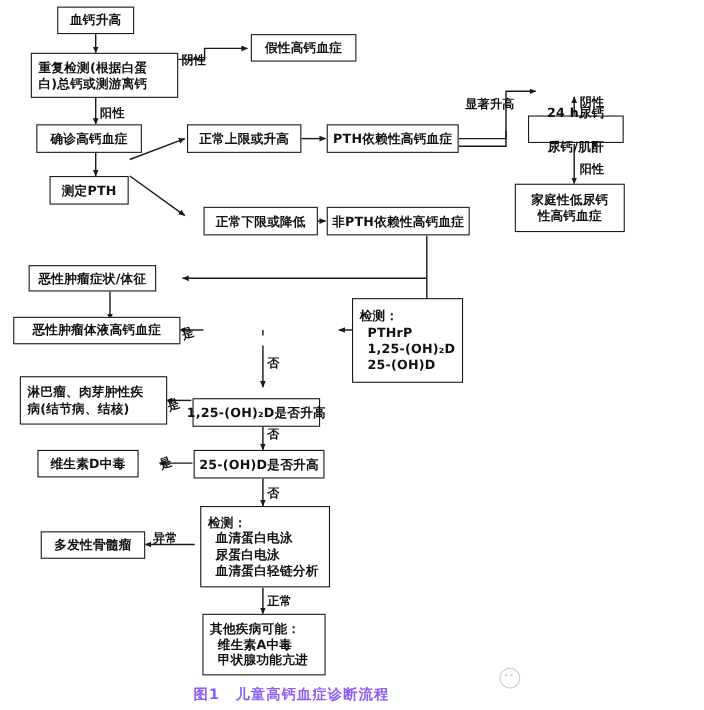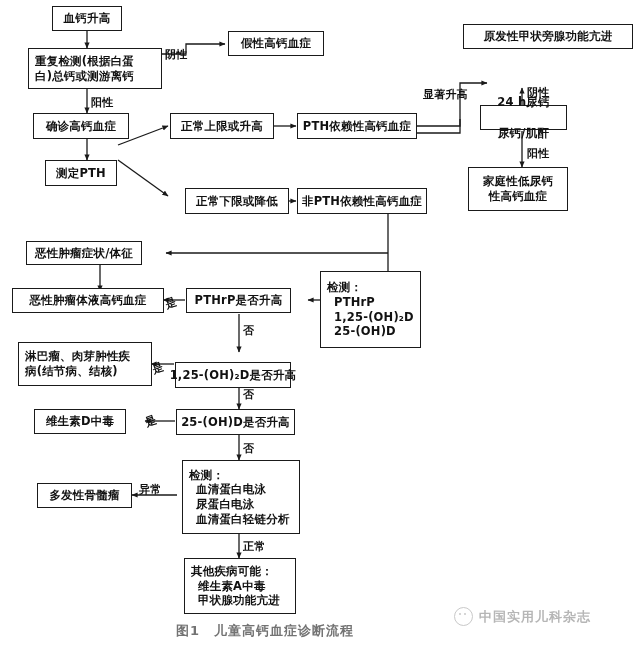--- a/index.html
+++ b/index.html
@@ -57,21 +57,21 @@
     position: absolute;
     left: 0; top: 0;
     width: 640px; height: 645px;
     z-index: 1;
     overflow: visible;
   }
   .caption {
     position: absolute;
     font-size: 13px;
     font-weight: 700;
-    color: #737373;
+    color: #8b5cf6;
     white-space: nowrap;
     letter-spacing: 1px;
   }
   .watermark {
     position: absolute;
     display: flex;
     align-items: center;
     gap: 6px;
     color: #b6b6b6;
     font-size: 13px;
@@ -168,45 +168,39 @@
   </div>
 
   <div class="box" style="left:297px; top:113px; width:120px; height:26px;">
     <span class="ln">PTH依赖性高钙血症</span>
   </div>
 
   <div class="box" style="left:297px; top:188px; width:130px; height:26px;">
     <span class="ln">非PTH依赖性高钙血症</span>
   </div>
 
-  <div class="box" style="left:463px; top:24px; width:170px; height:25px;">
-    <span class="ln">原发性甲状旁腺功能亢进</span>
-  </div>
 
   <div class="box" style="left:480px; top:105px; width:87px; height:25px;gap:16px;">
     <span class="ln">24 h尿钙</span>
     <span class="ln">尿钙/肌酐</span>
   </div>
 
   <div class="box" style="left:468px; top:167px; width:100px; height:44px;">
     <span class="ln">家庭性低尿钙</span>
     <span class="ln">性高钙血症</span>
   </div>
 
   <div class="box" style="left:26px; top:241px; width:116px; height:24px;">
     <span class="ln">恶性肿瘤症状/体征</span>
   </div>
 
   <div class="box" style="left:12px; top:288px; width:152px; height:25px;">
     <span class="ln">恶性肿瘤体液高钙血症</span>
   </div>
 
-  <div class="box" style="left:186px; top:288px; width:105px; height:25px;">
-    <span class="ln">PTHrP是否升高</span>
-  </div>
 
   <div class="box left" style="left:320px; top:271px; width:101px; height:77px;">
     <span class="ln">检测：</span>
     <span class="ln ind">PTHrP</span>
     <span class="ln ind">1,25-(OH)₂D</span>
     <span class="ln ind">25-(OH)D</span>
   </div>
 
   <div class="box left" style="left:18px; top:342px; width:134px; height:44px;">
     <span class="ln">淋巴瘤、肉芽肿性疾</span>
@@ -254,16 +248,15 @@
   <div class="lbl" style="left:243px; top:387px;">否</div>
   <div class="lbl rot" style="left:148px; top:415px;">是</div>
   <div class="lbl" style="left:243px; top:441px;">否</div>
   <div class="lbl" style="left:139px; top:482px;">异常</div>
   <div class="lbl" style="left:243px; top:539px;">正常</div>
 
   <div class="caption" style="left:176px; top:622px;">图1　儿童高钙血症诊断流程</div>
 
   <div class="watermark" style="left:454px; top:607px;">
     <span class="wm-logo"></span>
-    <span>中国实用儿科杂志</span>
   </div>
 
 </div>
 
 </body></html>

